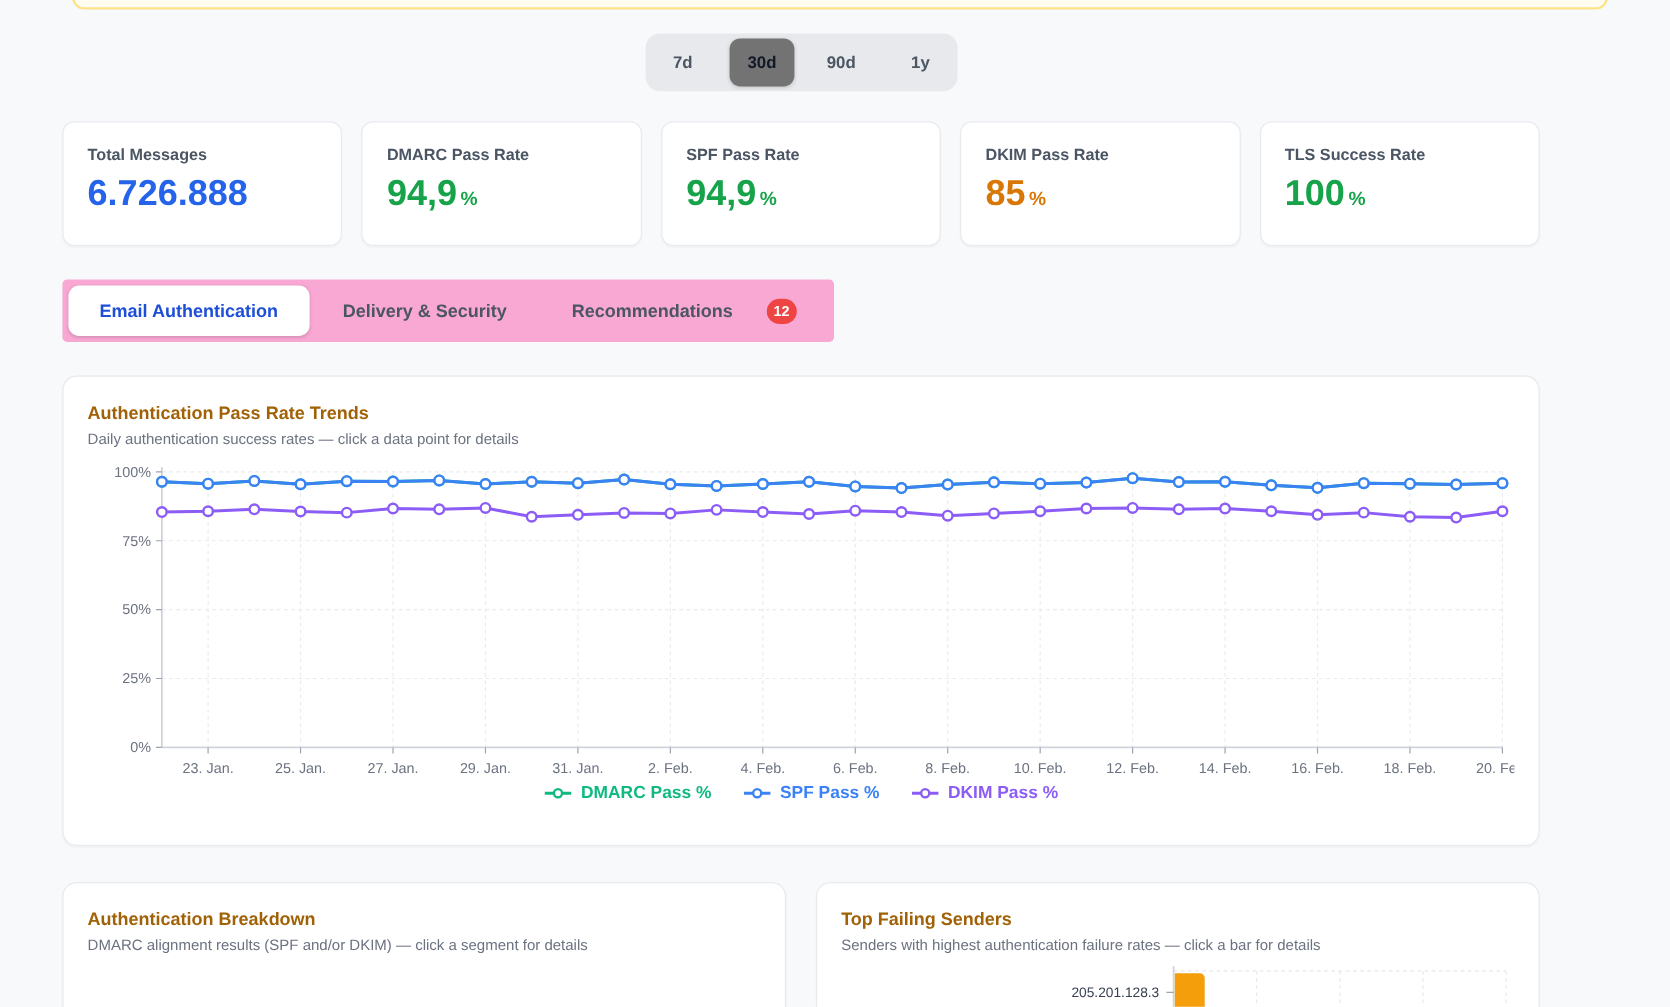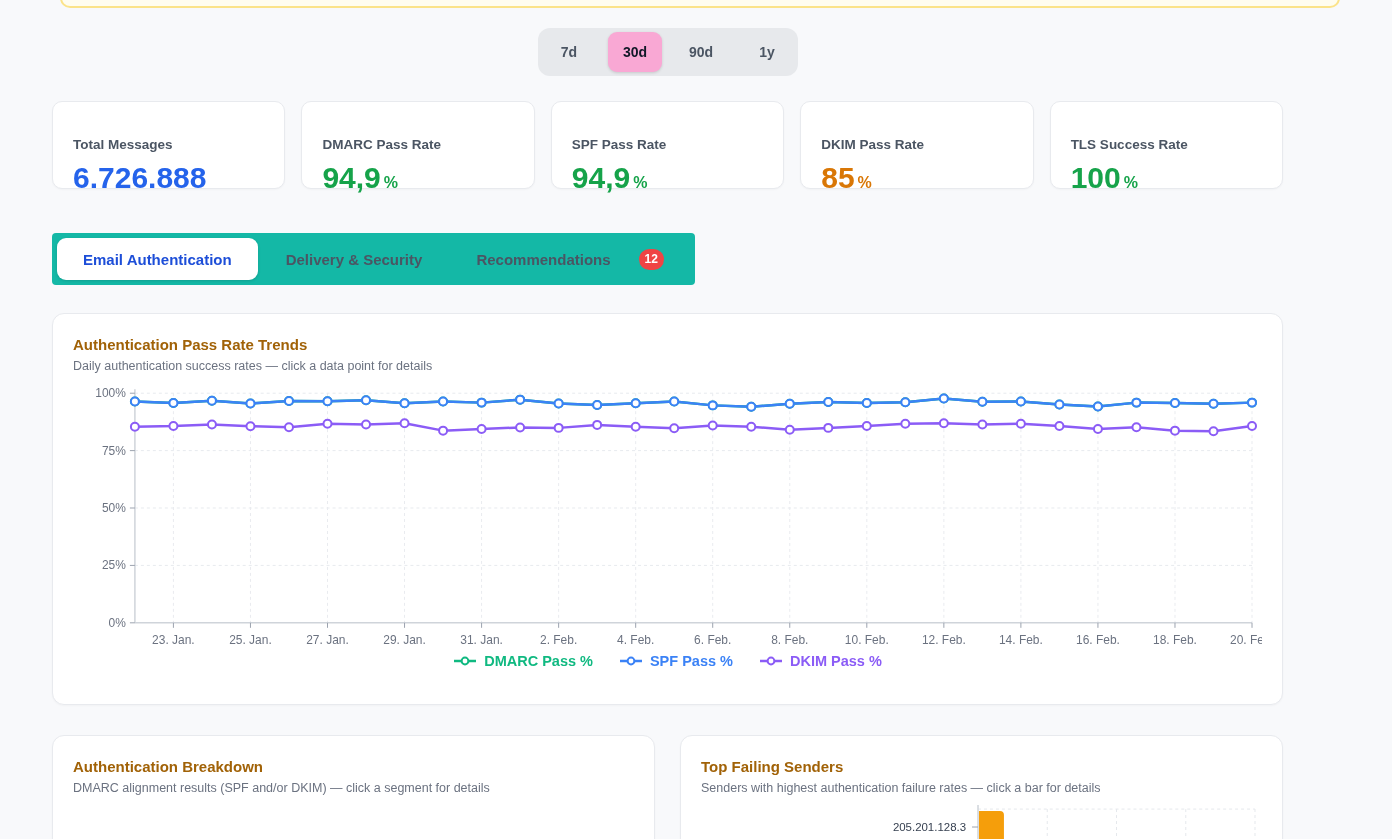--- a/index.html
+++ b/index.html
@@ -10,32 +10,32 @@
   
   .banner-cutoff { position:absolute; left:60px; top:-32px; width:1280px; height:40px;
     background:#fffdf0; border:2px solid #fbe38a; border-radius:10px; }
 
   
   .range { position:absolute; left:538px; top:28px; width:260px; height:48px;
     background:#e7e9ec; border-radius:12px; display:flex; align-items:center; padding:4px; gap:12px; }
   .range-btn { flex:1; height:40px; border:none; background:transparent; border-radius:9px;
     font-family:inherit; font-size:14px; font-weight:700; color:#4b5563; cursor:pointer;
     display:flex; align-items:center; justify-content:center; }
-  .range-btn.active { background:#f9a8d4; color:#111827; box-shadow:0 1px 3px rgba(0,0,0,.14); }
+  .range-btn.active { background:#737373; color:#111827; box-shadow:0 1px 3px rgba(0,0,0,.14); }
 
   
   .stats { position:absolute; left:52px; top:101px; width:1231px; display:flex; gap:16px; }
-  .stat-card { flex:1; height:88px; background:#fff; border:1px solid #e8eaee; border-radius:10px;
-    padding:35px 20px; box-shadow:0 1px 2px rgba(0,0,0,.03); }
+  .stat-card { flex:1; height:104px; background:#fff; border:1px solid #e8eaee; border-radius:10px;
+    padding:19px 20px; box-shadow:0 1px 2px rgba(0,0,0,.03); }
   .stat-label { font-size:13.5px; font-weight:600; color:#4b5563; }
   .stat-value { margin-top:11px; font-size:30px; font-weight:700; line-height:1; }
   .stat-suffix { font-size:16px; font-weight:700; margin-left:3px; }
 
   
-  .tabs { position:absolute; left:52px; top:233px; height:52px; background:#14b8a6; border-radius:4px;
+  .tabs { position:absolute; left:52px; top:233px; height:52px; background:#f9a8d4; border-radius:4px;
     display:inline-flex; align-items:center; padding:5px; gap:2px; }
   .tab { height:42px; padding:0 26px; border:none; background:transparent; border-radius:9px;
     font-family:inherit; font-size:15px; font-weight:600; color:#4b5563; cursor:pointer;
     display:flex; align-items:center; gap:9px; white-space:nowrap; }
   .tab.active { background:#fff; color:#1d4ed8; box-shadow:0 1px 3px rgba(0,0,0,.14); }
   .badge { background:#ef4444; color:#fff; font-size:12px; font-weight:700; min-width:22px; height:21px;
     border-radius:999px; display:flex; align-items:center; justify-content:center; padding:0 6px;margin-left:19px; }
 
   
   .card-title { font-size:15px; font-weight:700; color:#a16207; }

